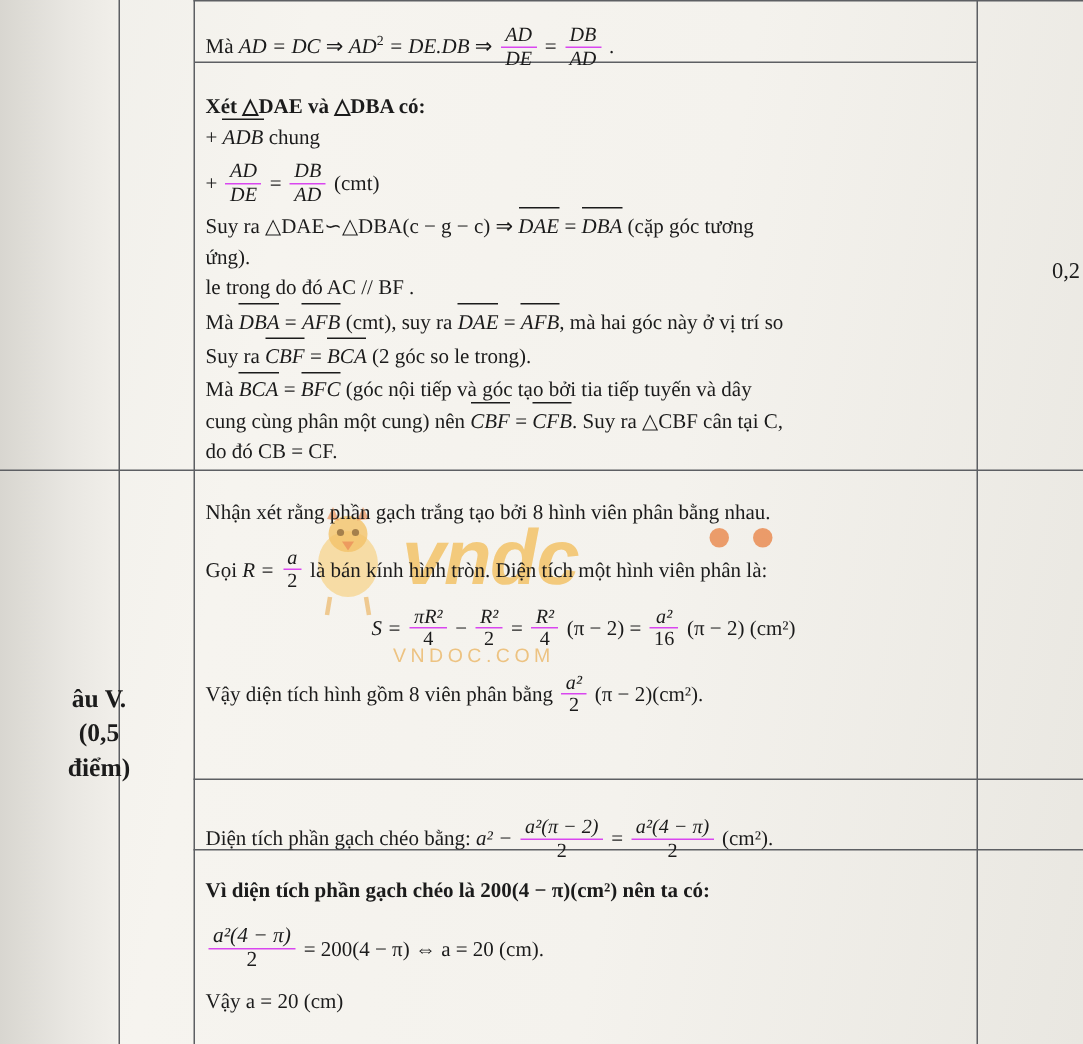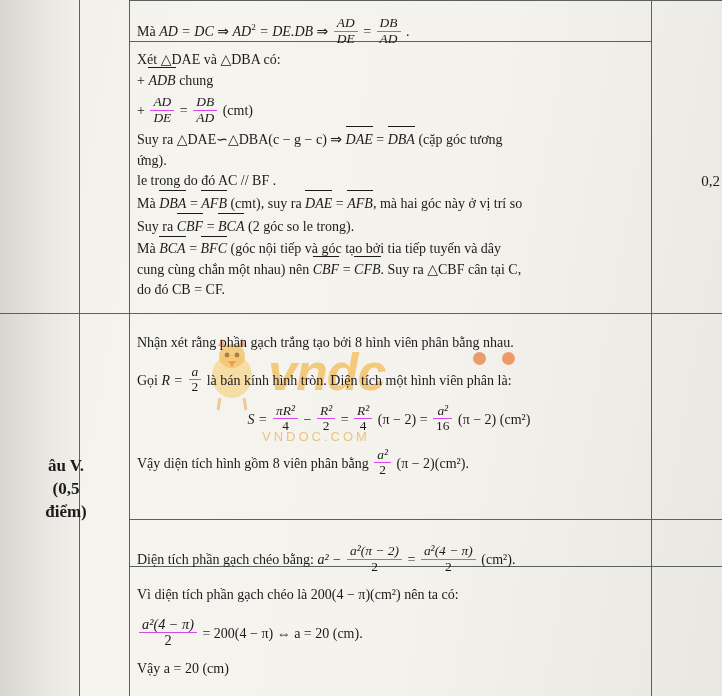--- a/index.html
+++ b/index.html
@@ -222,21 +222,21 @@
       <span class="den it">DE</span>
     </span>
     <span>=</span>
     <span class="frac">
       <span class="num it">DB</span>
       <span class="den it">AD</span>
     </span>
     <span>.</span>
   </p>
 
-  <p style="margin-top:5px;">Xét △DAE và △DBA có:</p>
+  <p style="margin-top:17px;font-weight:bold;">Xét △DAE và △DBA có:</p>
 
   <p>
     <span>+</span>
     <span class="ang">ADB</span>
     <span>chung</span>
   </p>
 
   <p style="margin-top:5px;">
     <span>+</span>
     <span class="frac">
@@ -282,21 +282,21 @@
 
   <p style="margin-top:4px;">
     <span>Mà</span>
     <span class="ang">BCA</span>
     <span>=</span>
     <span class="ang">BFC</span>
     <span>(góc nội tiếp và góc tạo bởi tia tiếp tuyến và dây</span>
   </p>
 
   <p>
-    <span>cung cùng chắn một nhau) nên</span>
+    <span>cung cùng phân một cung) nên</span>
     <span class="ang">CBF</span>
     <span>=</span>
     <span class="ang">CFB</span><span>. Suy ra △CBF cân tại C,</span>
   </p>
   <p>do đó CB = CF.</p>
 </div>
 
 <div class="cell content block-b">
   <p style="margin-top:4px;">Nhận xét rằng phần gạch trắng tạo bởi 8 hình viên phân bằng nhau.</p>
 
@@ -356,21 +356,21 @@
     <span>=</span>
     <span class="frac">
       <span class="num it">a²(4 − π)</span>
       <span class="den">2</span>
     </span>
     <span>(cm²).</span>
   </p>
 </div>
 
 <div class="cell content block-d">
-  <p style="margin-top:4px;">Vì diện tích phần gạch chéo là 200(4 − π)(cm²) nên ta có:</p>
+  <p style="margin-top:4px;font-weight:bold;">Vì diện tích phần gạch chéo là 200(4 − π)(cm²) nên ta có:</p>
   <p style="margin-top:12px;">
     <span class="frac" style="font-size:1.02em;">
       <span class="num it">a²(4 − π)</span>
       <span class="den">2</span>
     </span>
     <span>= 200(4 − π) ⇔ a = 20  (cm).</span>
   </p>
   <p style="margin-top:12px;font-family:Liberation Serif, serif;">Vậy a = 20  (cm)</p>
 </div>
 

